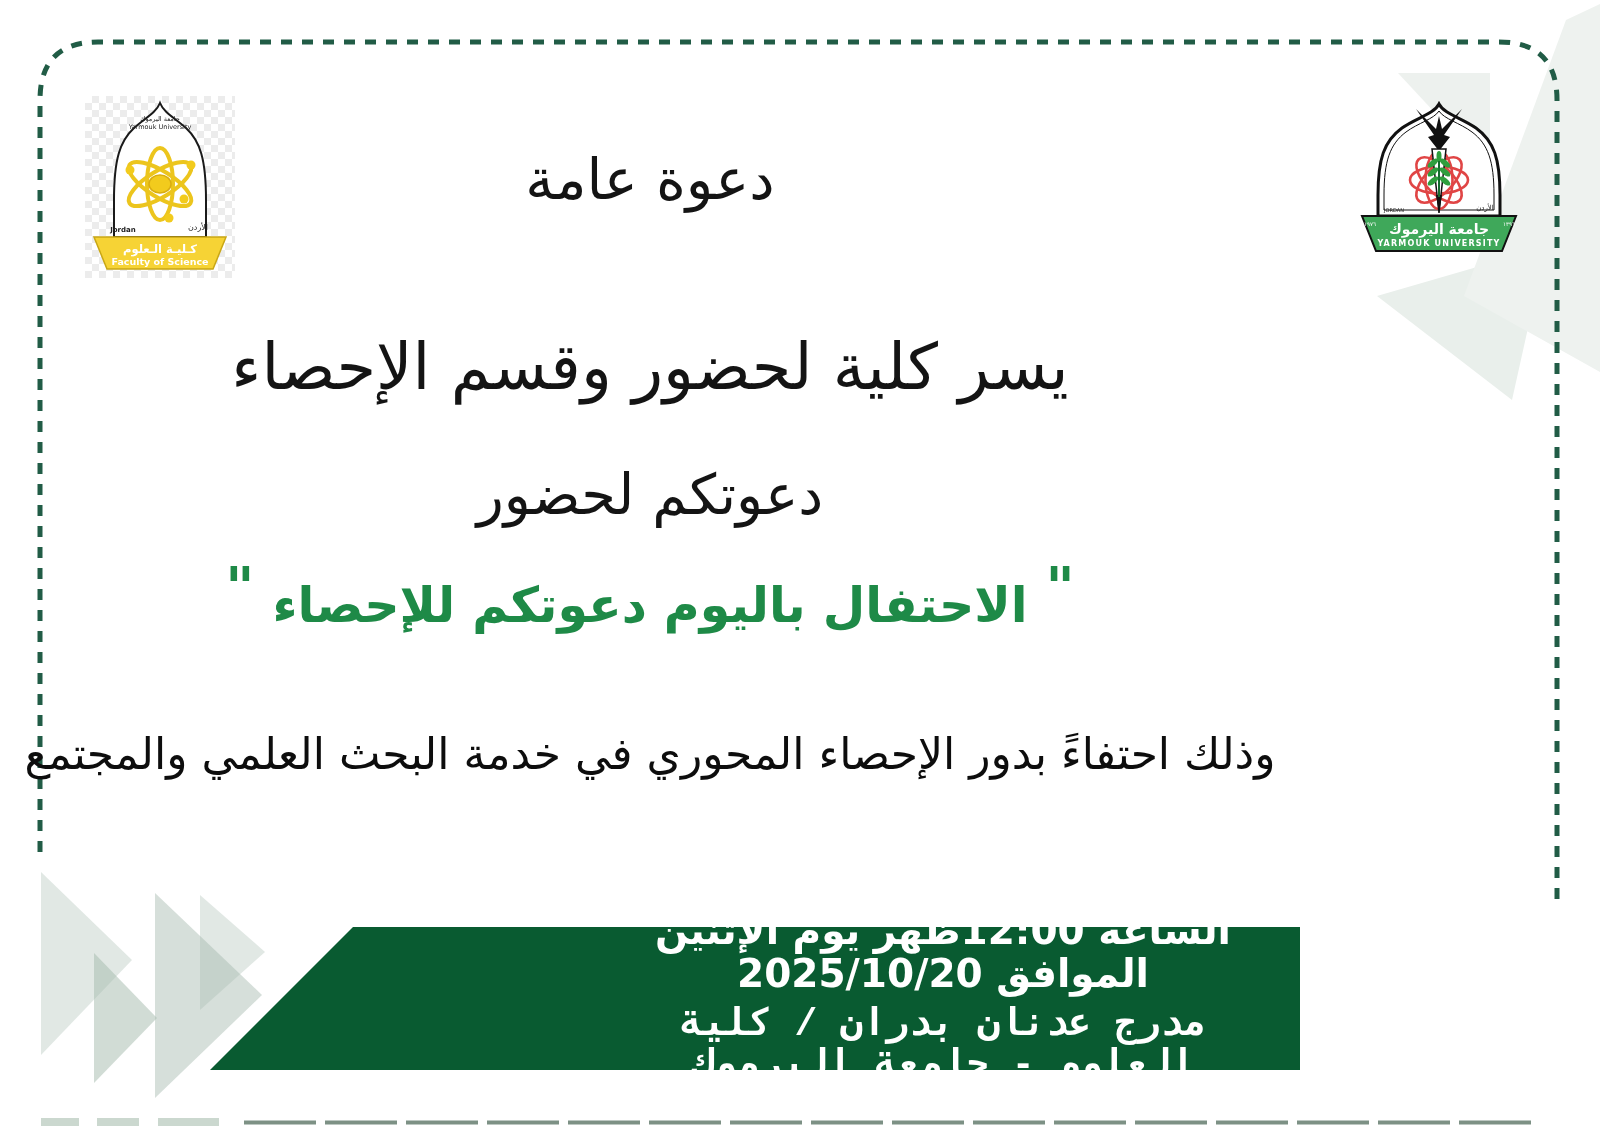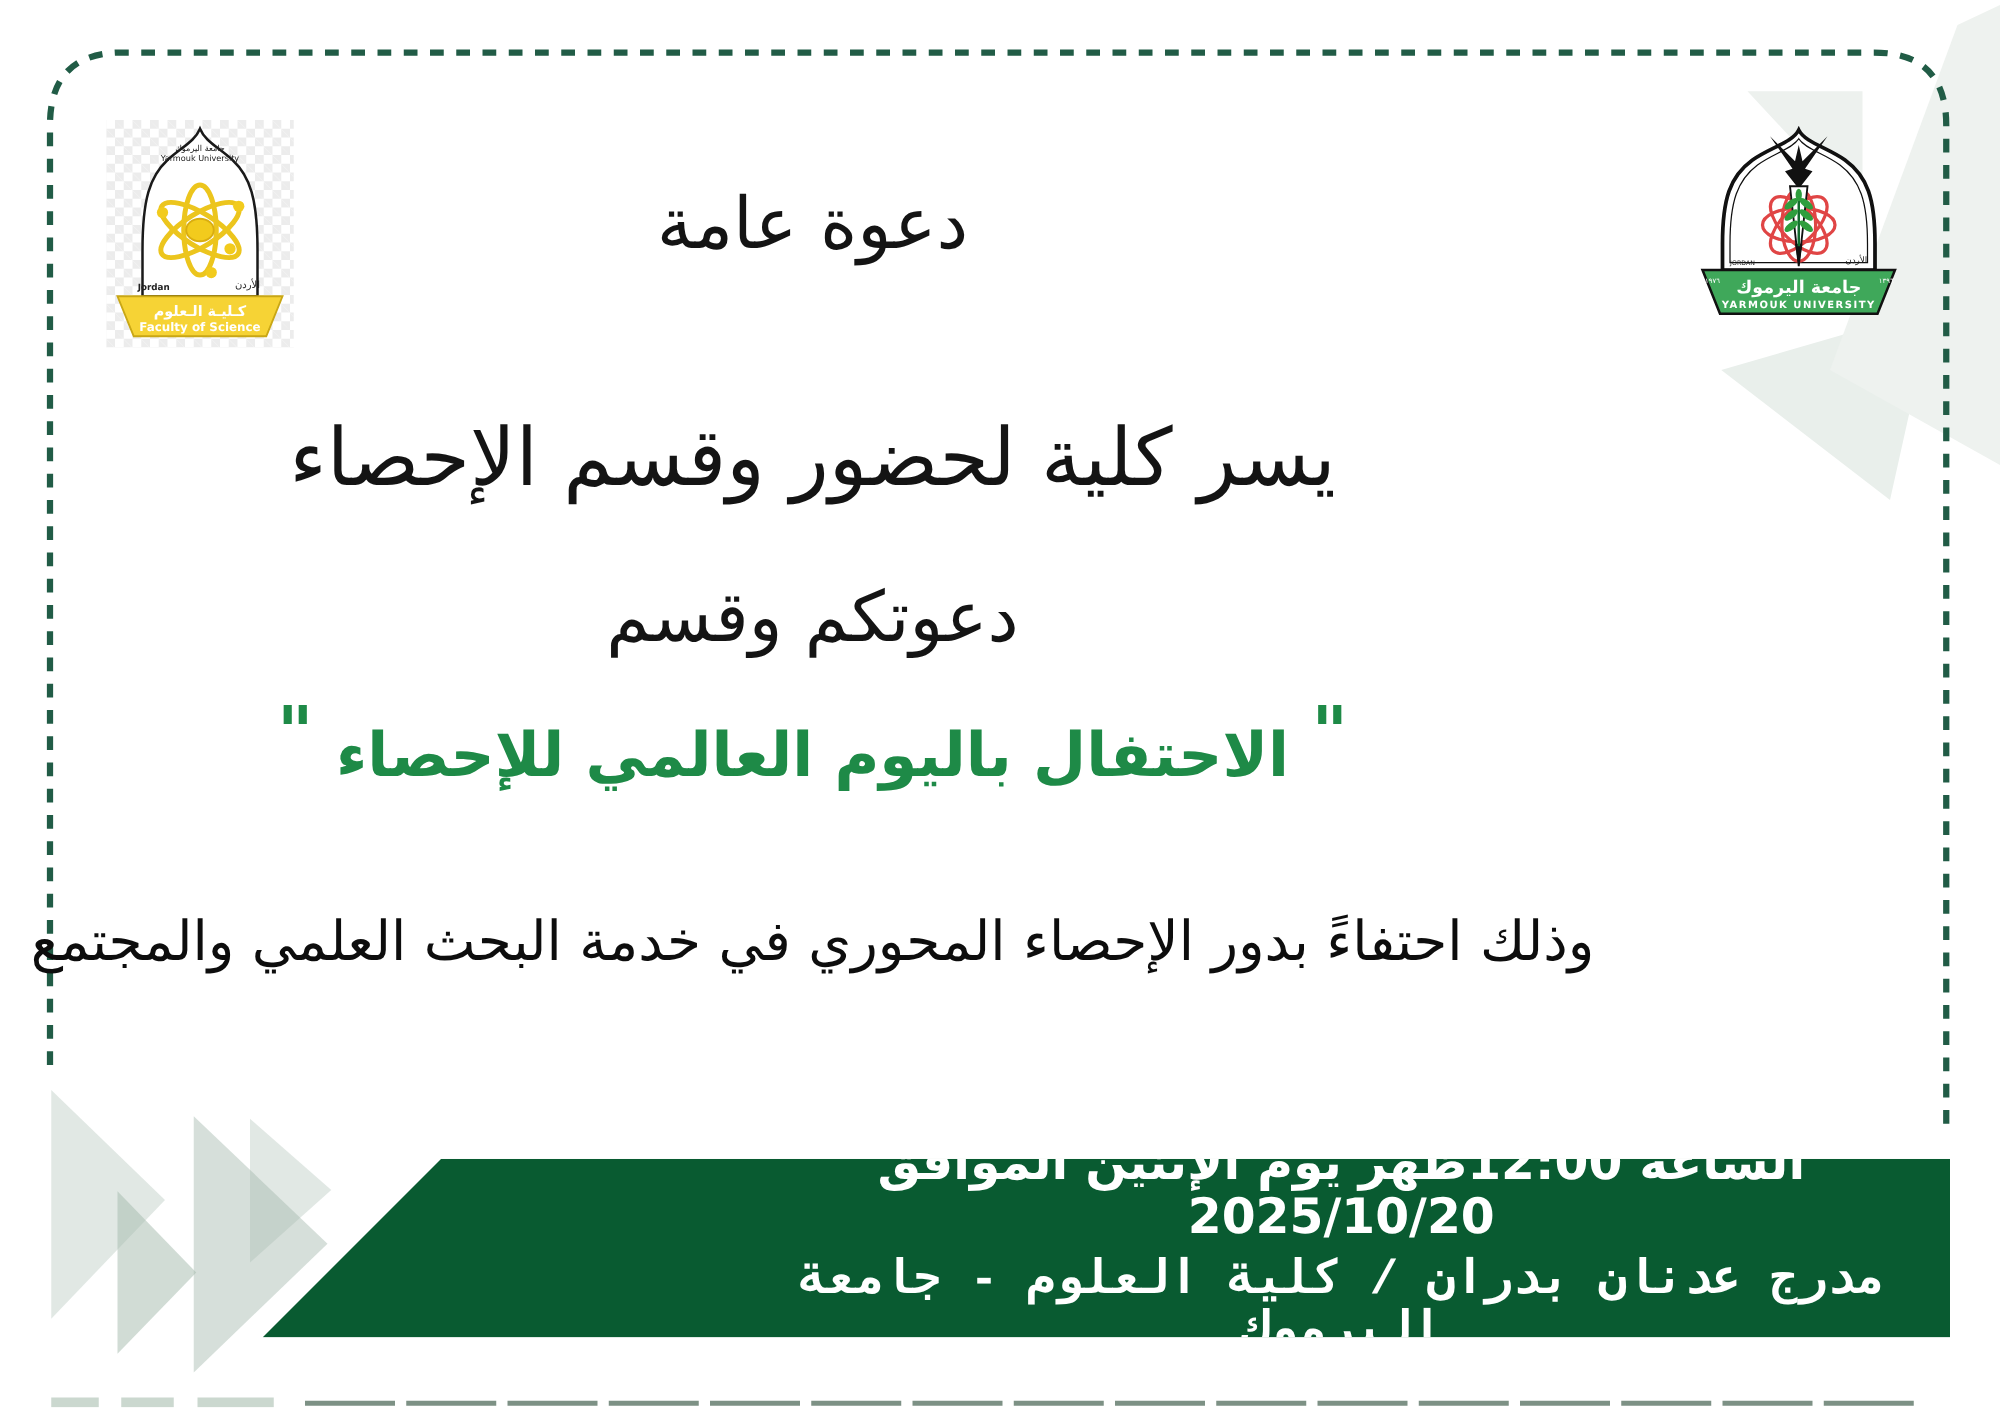--- a/index.html
+++ b/index.html
@@ -25,21 +25,21 @@
   .t{position:absolute;left:0;width:1300px;text-align:center;color:#141414;z-index:4;
      direction:rtl;white-space:nowrap;}
   .title-line{top:146px;font-size:57px;}
   .host-line{top:330px;font-size:64px;}
   .invite-line{top:462px;font-size:56px;}
   .event-line{top:570px;font-size:49px;font-weight:bold;color:#1e8a47;}
   .event-line .q{font-size:56px;position:relative;top:-16px;margin:0 18px;letter-spacing:-2px;}
   .occasion-line{top:728px;font-size:44px;font-weight:normal;color:#0d0d0d;}
 
   
-  .banner{position:absolute;left:0;top:927px;width:1560px;height:143px;background:#095b31;z-index:3;
+  .banner{position:absolute;left:0;top:927px;width:1300px;height:143px;background:#095b31;z-index:3;
     clip-path:polygon(353px 0px,1560px 0px,1560px 143px,210px 143px);}
   .banner-text{position:absolute;top:0;bottom:0;left:620px;right:34px;display:flex;
     flex-direction:column;justify-content:center;gap:8px;text-align:center;color:#ffffff;
     font-weight:bold;direction:rtl;}
   .banner-line1{font-size:39px;line-height:1.1;}
   .banner-line2{font-size:38px;line-height:1.1;font-family:Liberation Mono, monospace;}
 </style>
 </head>
 <body>
 
@@ -115,23 +115,23 @@
       <polygon points="10,117 164,117 150,152 24,152" fill="#3fa85a" stroke="#111" stroke-width="2"></polygon>
       <text x="87" y="135" text-anchor="middle" font-size="14" font-weight="bold" fill="#ffffff">جامعة اليرموك</text>
       <text x="87" y="147" text-anchor="middle" font-size="8" font-weight="bold" letter-spacing="1.2" fill="#ffffff">YARMOUK UNIVERSITY</text>
       <text x="157" y="127" text-anchor="middle" font-size="5.5" fill="#ffffff">١٣٩٦</text>
       <text x="18" y="127" text-anchor="middle" font-size="5.5" fill="#ffffff">١٩٧٦</text>
     </svg>
   </div>
 
   <div class="t title-line" lang="ar">دعوة عامة</div>
   <div class="t host-line" lang="ar">يسر كلية لحضور وقسم الإحصاء</div>
-  <div class="t invite-line" lang="ar">دعوتكم وقسم</div>
+  <div class="t invite-line" lang="ar">دعوتكم لحضور</div>
   <div class="t event-line" lang="ar">
-    <span class="q">"</span><span>الاحتفال باليوم العالمي للإحصاء</span><span class="q">"</span>
+    <span class="q">"</span><span>الاحتفال باليوم دعوتكم للإحصاء</span><span class="q">"</span>
   </div>
   <div class="t occasion-line" lang="ar">وذلك احتفاءً بدور الإحصاء المحوري في خدمة البحث العلمي والمجتمع</div>
 
   <div class="banner">
     <div class="banner-text">
       <div class="banner-line1" lang="ar">الساعة 12:00ظهر يوم الإثنين الموافق 2025/10/20</div>
       <div class="banner-line2" lang="ar">مدرج عدنان بدران / كلية العلوم - جامعة اليرموك</div>
     </div>
   </div>
 

